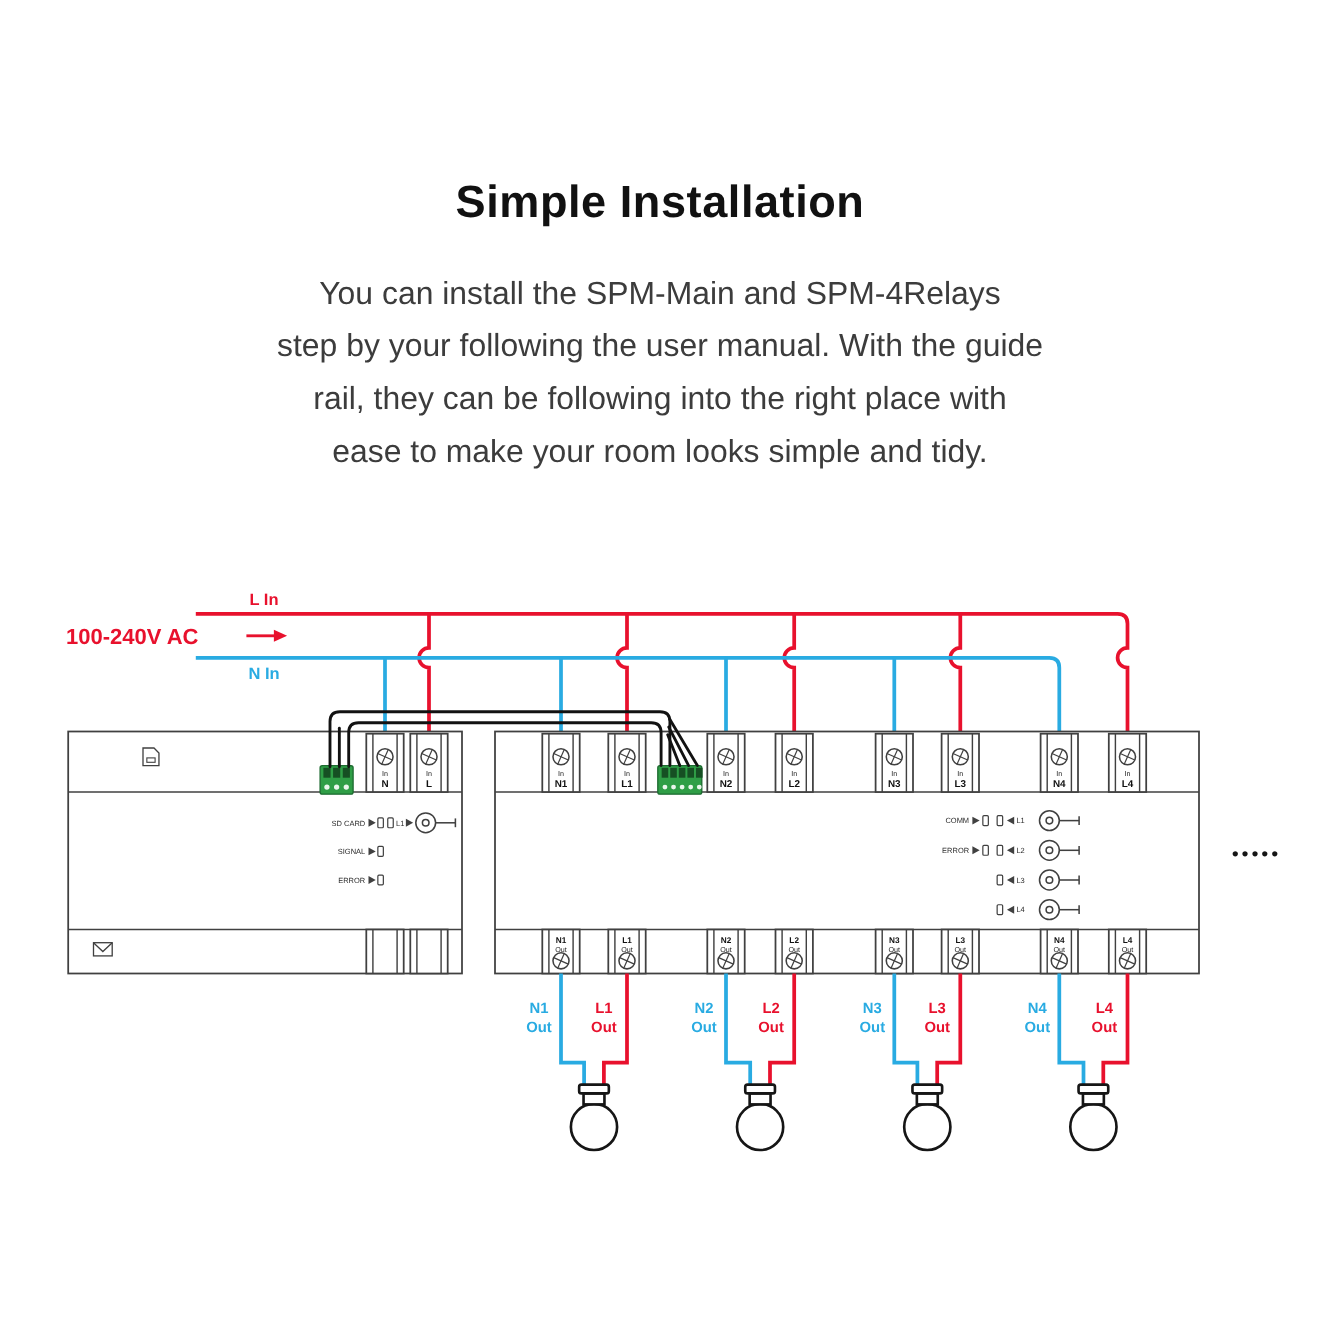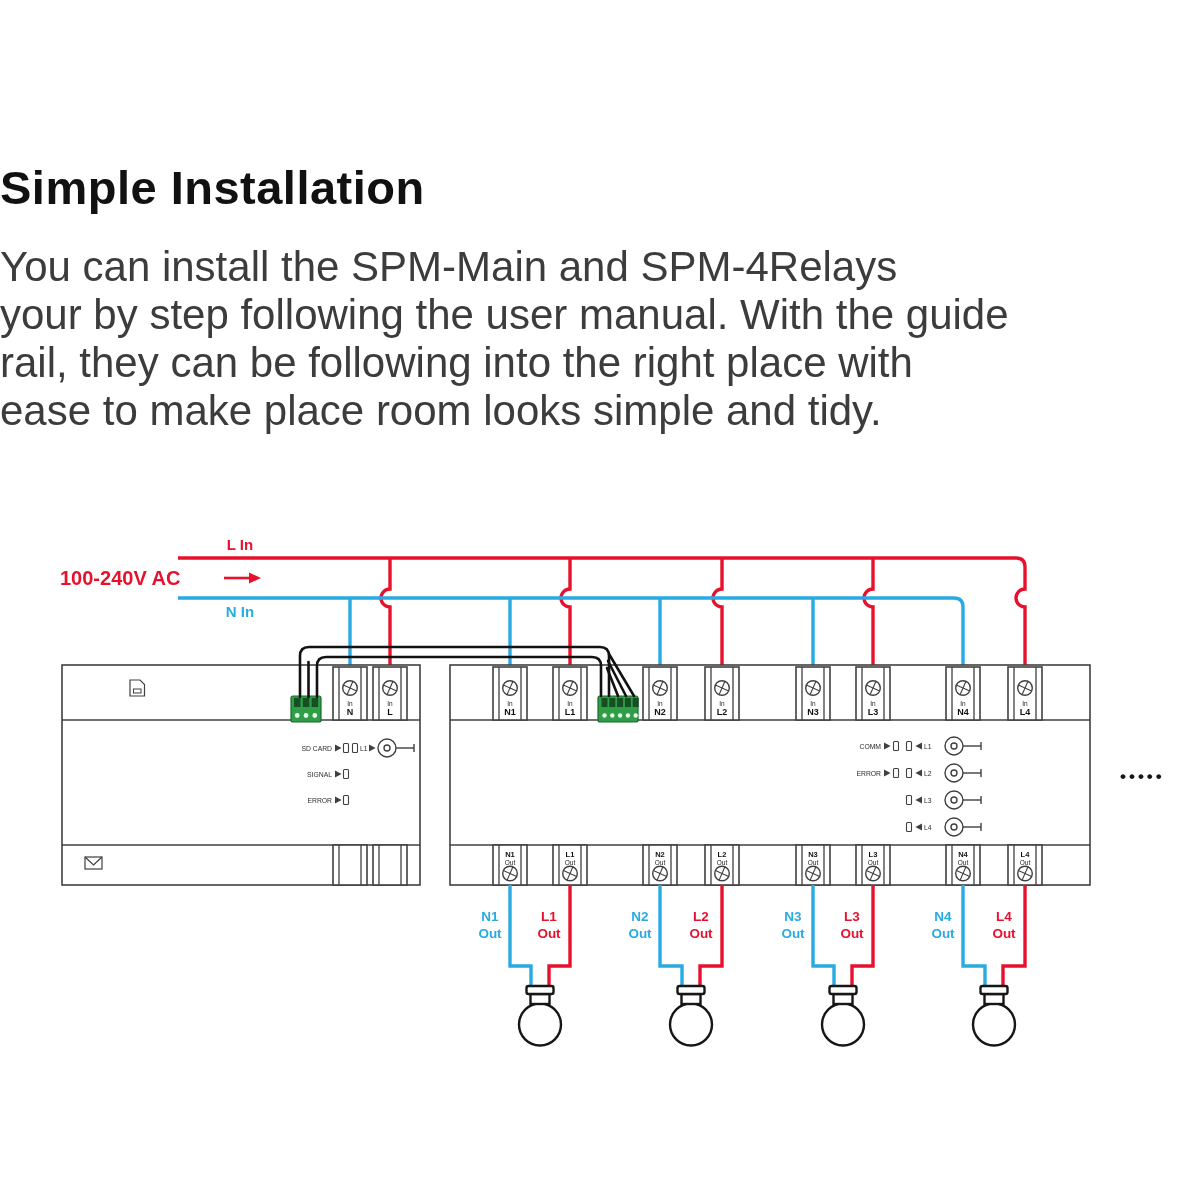--- a/index.html
+++ b/index.html
@@ -1,21 +1,21 @@
 <!DOCTYPE html>
 <html><head>
 <meta charset="utf-8">
 <style>
   * { margin:0; padding:0; box-sizing:border-box; }
   html,body { width:1200px; height:1200px; background:#ffffff;
               font-family:"Liberation Sans", sans-serif; position:relative; overflow:hidden; }
-  .title { position:absolute; top:160px; left:0; width:100%; 
-           font-size:47px; font-weight:700; color:#111; letter-spacing:.5px; }
-  .para  { position:absolute; top:243px; left:0; width:100%; text-align:left;
-           font-size:42px; line-height:48px; color:#3c3c3c; }
+  .title { position:absolute; top:160px; left:0; width:100%; text-align:center;
+           font-size:41px; font-weight:700; color:#111; letter-spacing:.5px; }
+  .para  { position:absolute; top:243px; left:0; width:100%; text-align:center;
+           font-size:29px; line-height:48px; color:#3c3c3c; }
   .para div { white-space:nowrap; }
   #diagram { position:absolute; top:500px; left:0; }
   svg text { font-family:"Liberation Sans", sans-serif; }
   .lblred  { fill:#e8112d; font-size:15px; font-weight:700; text-anchor:middle; }
   .lblblue { fill:#29abe2; font-size:15px; font-weight:700; text-anchor:middle; }
   .volt    { fill:#e8112d; font-size:20px; font-weight:700; }
   .wred  { stroke:#e8112d; stroke-width:3.4; fill:none; }
   .wblue { stroke:#29abe2; stroke-width:3.4; fill:none; }
   .dev { fill:#fff; stroke:#404040; stroke-width:1.6; }
   .dln { stroke:#404040; stroke-width:1.3; fill:none; }
@@ -31,23 +31,23 @@
   .bulb { fill:#fff; stroke:#161616; stroke-width:2.4; }
   .dots { fill:#161616; font-size:17px; font-weight:700; letter-spacing:3px; }
 </style>
 </head>
 <body>
 
 <div class="title">Simple Installation</div>
 
 <div class="para">
   <div>You can install the SPM-Main and SPM-4Relays</div>
-  <div>your by step following the user manual. With the guide</div>
+  <div>step by your following the user manual. With the guide</div>
   <div>rail, they can be following into the right place with</div>
-  <div>ease to make place room looks simple and tidy.</div>
+  <div>ease to make your room looks simple and tidy.</div>
 </div>
 
 <svg id="diagram" viewBox="0 0 1200 640" width="1200" height="640">
   <defs>
     <g id="screw">
       <circle r="7.3" fill="#fff" stroke="#404040" stroke-width="1.4"></circle>
       <g transform="rotate(24)" stroke="#404040" stroke-width="1.1">
         <line x1="-7.3" y1="0" x2="7.3" y2="0"></line>
         <line x1="0" y1="-7.3" x2="0" y2="7.3"></line>
       </g>

